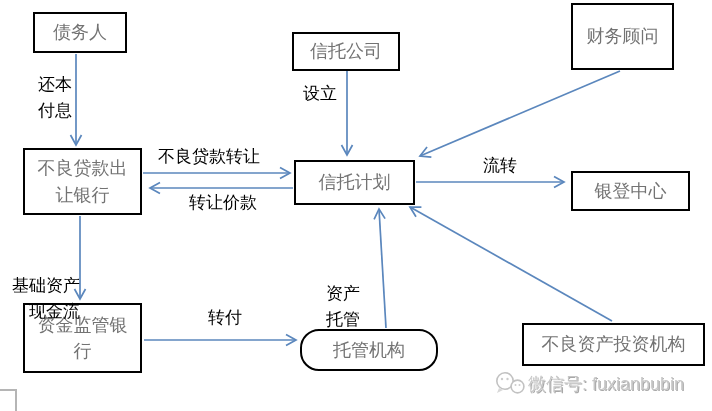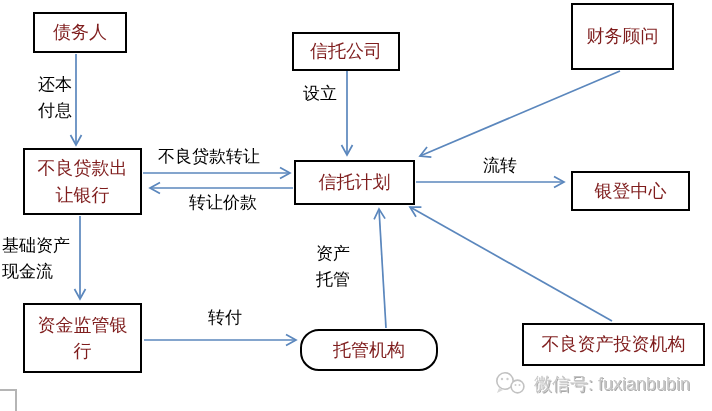--- a/index.html
+++ b/index.html
@@ -11,29 +11,29 @@
   body{font-family:"Liberation Serif","DejaVu Serif",serif;}
   .canvas{
     position:relative;width:712px;height:411px;background:#ffffff;overflow:hidden;
   }
   .arrow-layer{position:absolute;left:0;top:0;width:712px;height:411px;}
   .arrow-layer line{stroke:var(--arrow);stroke-width:1.7;fill:none;}
   .arrow-layer .head{stroke:var(--arrow);stroke-width:1.7;fill:none;}
   .node{
     position:absolute;border:2px solid var(--border);background:#ffffff;
     display:flex;flex-direction:column;justify-content:center;
-    font-size:18px;color:#7f1d1d;line-height:1.45;text-align:center;box-sizing:border-box;
+    font-size:18px;color:#737373;line-height:1.45;text-align:center;box-sizing:border-box;
   }
   .node.thick{border-width:2.5px;}
   .edge-label{
     position:absolute;font-size:17px;color:#000;line-height:1.5;white-space:nowrap;
   }
-  .edge-label.centered{text-align:left;}
+  .edge-label.centered{text-align:right;margin-top:40px;}
   .watermark{
-    position:absolute;left:494px;top:370px;display:flex;align-items:center;gap:6px;
+    position:absolute;left:494px;top:370px;display:flex;align-items:center;
     color:var(--wm);font-size:18px;
     text-shadow:-1px -1px 0 #ffffff,1px 1px 0 #a8a8a8;
     font-family:"Liberation Sans","DejaVu Sans",sans-serif;
   }
   .wm-icon svg{display:block;}
   .corner-fragment{
     position:absolute;left:0;top:389px;width:15px;height:22px;
     border-top:2px solid #b5b5b5;border-right:2px solid #b5b5b5;
   }
 </style>

